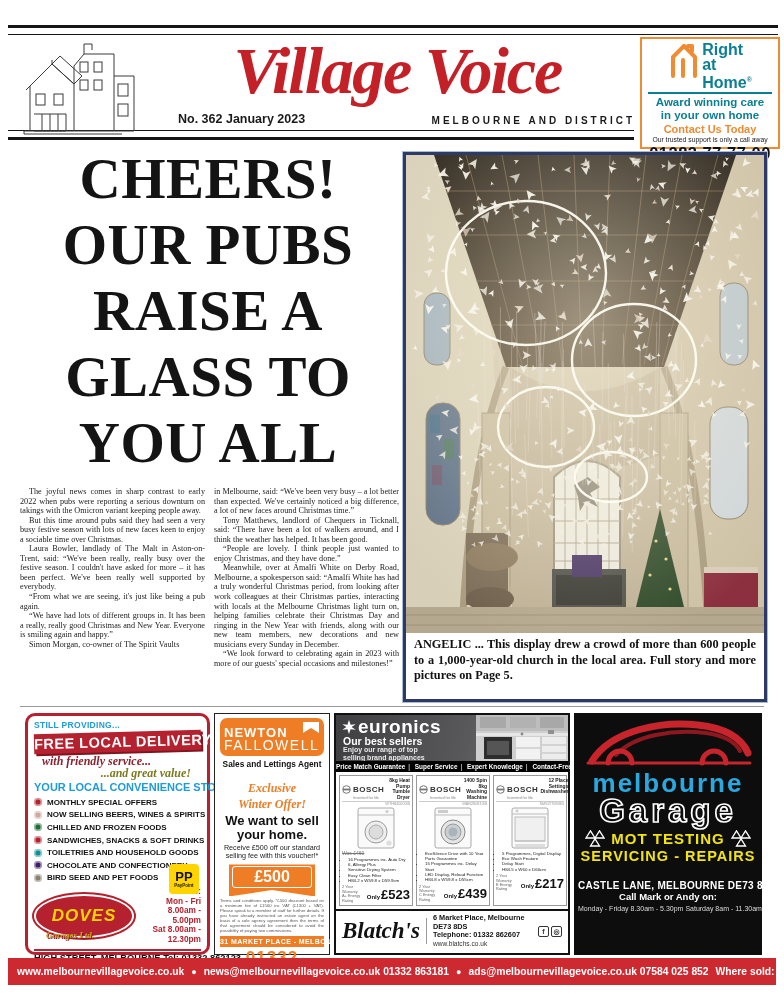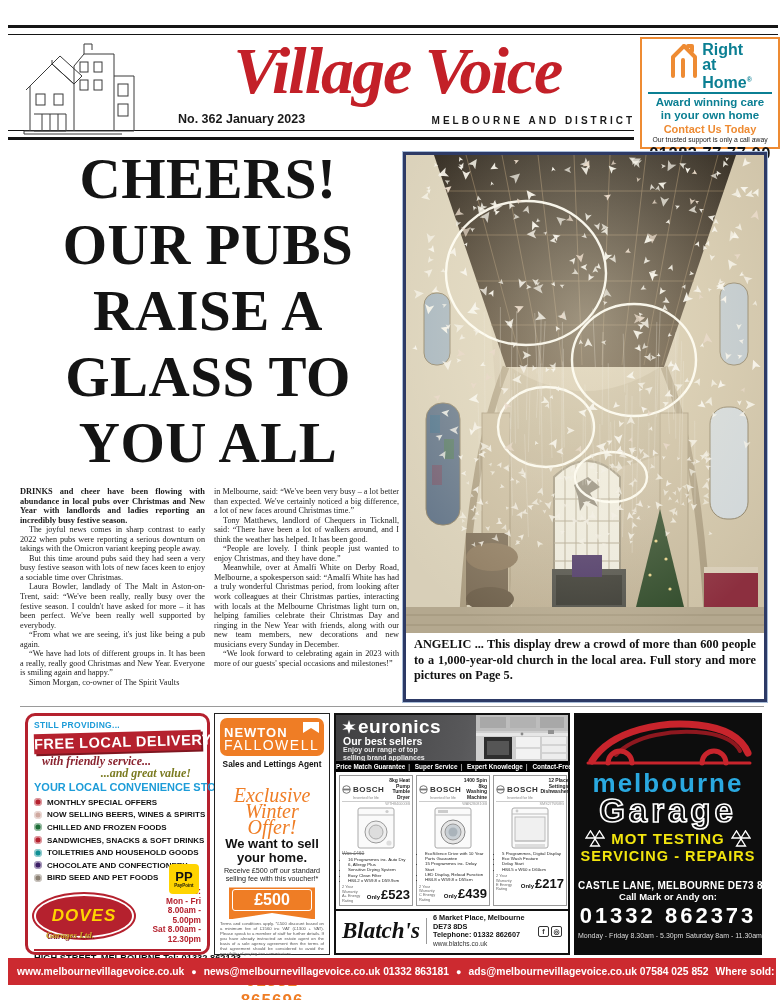--- a/index.html
+++ b/index.html
@@ -70,21 +70,21 @@
   .dv-hours .open{font-size:9px;}
   .dv-addr{border-top:2px solid #b5212e;margin-top:5px;padding-top:2px;text-align:center;font-weight:bold;font-size:9.3px;color:#111;white-space:nowrap;}
 
   
   #ad-nf{left:214px;width:116px;border:1px solid #222;background:#fff;padding:4px 5px;text-align:center;}
   .nf-head{position:relative;background:#ef7d25;border-radius:7px;color:#fff;padding:8px 4px 5px 4px;text-align:left;}
   .nf-head .n1{font-size:13px;font-weight:bold;letter-spacing:1px;line-height:13px;}
   .nf-head .n2{font-size:14px;letter-spacing:1.5px;line-height:12px;}
   .nf-flag{position:absolute;top:4px;right:5px;}
   .nf-tag{font-weight:bold;font-size:8.3px;color:#111;margin-top:3px;}
-  .nf-offer{font-family:"Liberation Serif",serif;font-style:italic;font-weight:normal;color:#ef7d25;font-size:20px;line-height:16px;margin-top:18px;}
+  .nf-offer{font-family:"Liberation Serif",serif;font-style:italic;font-weight:bold;color:#ef7d25;font-size:12px;line-height:16px;margin-top:11px;}
   .nf-sell{font-weight:bold;color:#111;font-size:13px;line-height:13.5px;margin-top:2px;}
   .nf-receive{font-size:7.2px;color:#222;line-height:8.2px;margin-top:3px;}
   .nf-voucher{width:86px;height:32px;background:#ef7d25;margin:4px auto 2px auto;position:relative;
     clip-path:polygon(0 0,100% 0,100% 100%,50% 80%,0 100%);display:flex;align-items:flex-start;justify-content:center;}
   .nf-voucher .inner{margin-top:2px;width:78px;height:20px;border:1.5px solid #fff;border-radius:3px;
     display:flex;align-items:center;justify-content:center;color:#fff;font-weight:bold;font-size:16px;}
   .nf-terms{font-size:4.3px;line-height:5px;color:#555;text-align:justify;margin-top:2px;}
   .nf-addr{background:#ef7d25;color:#fff;font-weight:bold;font-size:7px;padding:2px 0;margin-top:3px;letter-spacing:.4px;white-space:nowrap;}
   .nf-phone{color:#ef7d25;font-weight:bold;font-size:17px;letter-spacing:1px;margin-top:1px;}
 
@@ -209,21 +209,20 @@
   <div class="abs" id="headline">
     <div>CHEERS!</div>
     <div>OUR PUBS</div>
     <div>RAISE A</div>
     <div>GLASS TO</div>
     <div>YOU ALL</div>
   </div>
 
   <div class="abs" id="body-cols">
     <div class="col">
-      <p class="lead">DRINKS and cheer have been flowing with abundance in local pubs over Christmas and New Year with landlords and ladies reporting an incredibly busy festive season.</p>
       <p>The joyful news comes in sharp contrast to early 2022 when pubs were reporting a serious downturn on takings with the Omicron variant keeping people away.</p>
       <p>But this time around pubs said they had seen a very busy festive season with lots of new faces keen to enjoy a sociable time over Christmas.</p>
       <p>Laura Bowler, landlady of The Malt in Aston-on-Trent, said: “We've been really, really busy over the festive season. I couldn't have asked for more – it has been perfect. We've been really well supported by everybody.</p>
       <p>“From what we are seeing, it's just like being a pub again.</p>
       <p>“We have had lots of different groups in. It has been a really, really good Christmas and New Year. Everyone is smiling again and happy.”</p>
       <p>Simon Morgan, co-owner of The Spirit Vaults</p>
     </div>
     <div class="col">
       <p style="text-indent:0">in Melbourne, said: “We've been very busy – a lot better than expected. We've certainly noticed a big difference, a lot of new faces around Christmas time.”</p>
       <p>Tony Matthews, landlord of Chequers in Ticknall, said: “There have been a lot of walkers around, and I think the weather has helped. It has been good.</p>
@@ -1056,21 +1055,20 @@
         <g fill="none" stroke="#fff" stroke-width="1.3">
             <path d="M1,8 L5.5,0.8 L10,8 Z"></path>
             <path d="M10,8 L14.5,0.8 L19,8 Z"></path>
             <path d="M5.5,16 L10,8.8 L14.5,16 Z"></path>
           </g>
       </svg>
     </div>
     <div class="gar-serv">SERVICING - REPAIRS</div>
     <div class="gar-addr">CASTLE LANE, MELBOURNE DE73 8DY</div>
     <div class="gar-call">Call Mark or Andy on:</div>
-    <div class="gar-phone">01332 862373</div>
     <div class="gar-hours">Monday - Friday 8.30am - 5.30pm Saturday 8am - 11.30am</div>
   </div>
 
   <div class="abs" id="footer">
     <span>www.melbournevillagevoice.co.uk</span>
     <span class="dot">●</span>
     <span>news@melbournevillagevoice.co.uk 01332 863181</span>
     <span class="dot">●</span>
     <span>ads@melbournevillagevoice.co.uk  07584 025 852</span>
     <span class="sold">Where sold: 30p</span>

